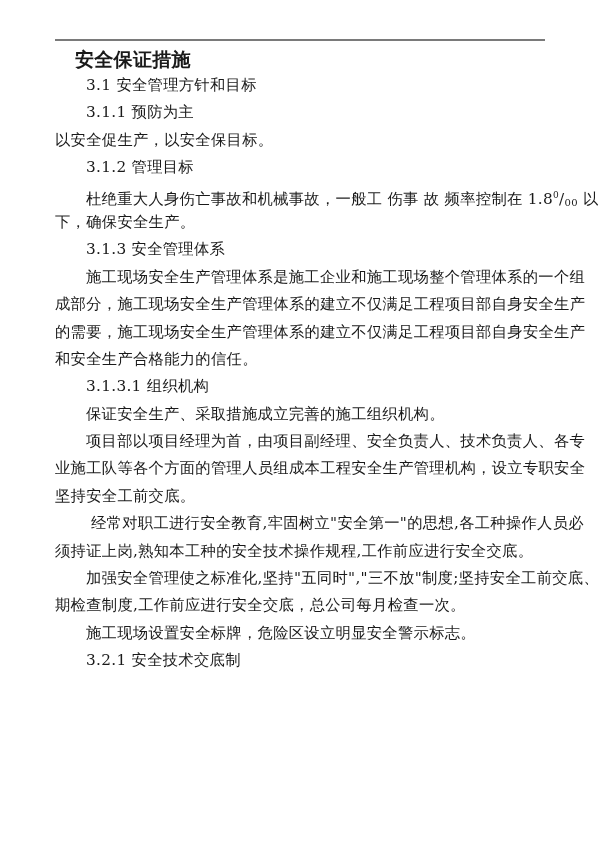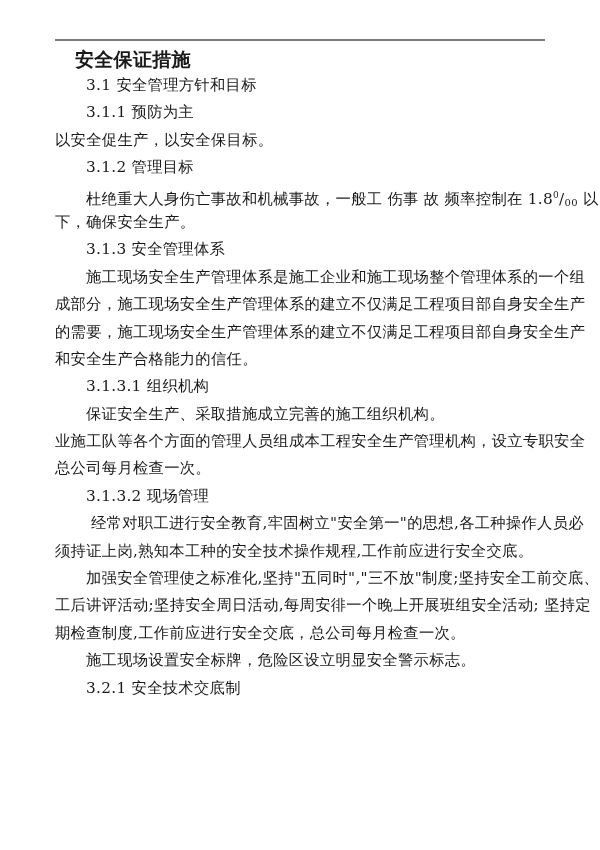--- a/index.html
+++ b/index.html
@@ -31,25 +31,24 @@
   <div class="line">下，确保安全生产。</div>
 
   <div class="line ind">3.1.3 安全管理体系</div>
   <div class="line ind">施工现场安全生产管理体系是施工企业和施工现场整个管理体系的一个组</div>
   <div class="line">成部分，施工现场安全生产管理体系的建立不仅满足工程项目部自身安全生产</div>
   <div class="line">的需要，施工现场安全生产管理体系的建立不仅满足工程项目部自身安全生产</div>
   <div class="line">和安全生产合格能力的信任。</div>
 
   <div class="line ind">3.1.3.1 组织机构</div>
   <div class="line ind">保证安全生产、采取措施成立完善的施工组织机构。</div>
+  <div class="line ind">项目部以项目经理为首，由项目副经理、安全负责人、技术负责人、各专</div>
   <div class="line">业施工队等各个方面的管理人员组成本工程安全生产管理机构，设立专职安全</div>
-  <div class="line">总公司每月检查一次。</div>
+  <div class="line">坚持安全工前交底。</div>
 
-  <div class="line ind">3.1.3.2 现场管理</div>
   <div class="line ind2">经常对职工进行安全教育,牢固树立"安全第一"的思想,各工种操作人员必</div>
   <div class="line">须持证上岗,熟知本工种的安全技术操作规程,工作前应进行安全交底。</div>
   <div class="line ind">加强安全管理使之标准化,坚持"五同时","三不放"制度;坚持安全工前交底、</div>
-  <div class="line">工后讲评活动;坚持安全周日活动,每周安徘一个晚上开展班组安全活动; 坚持定</div>
   <div class="line">期检查制度,工作前应进行安全交底，总公司每月检查一次。</div>
   <div class="line ind">施工现场设置安全标牌，危险区设立明显安全警示标志。</div>
 
   <div class="line ind">3.2.1 安全技术交底制</div>
 </div>
 
 </body></html>

